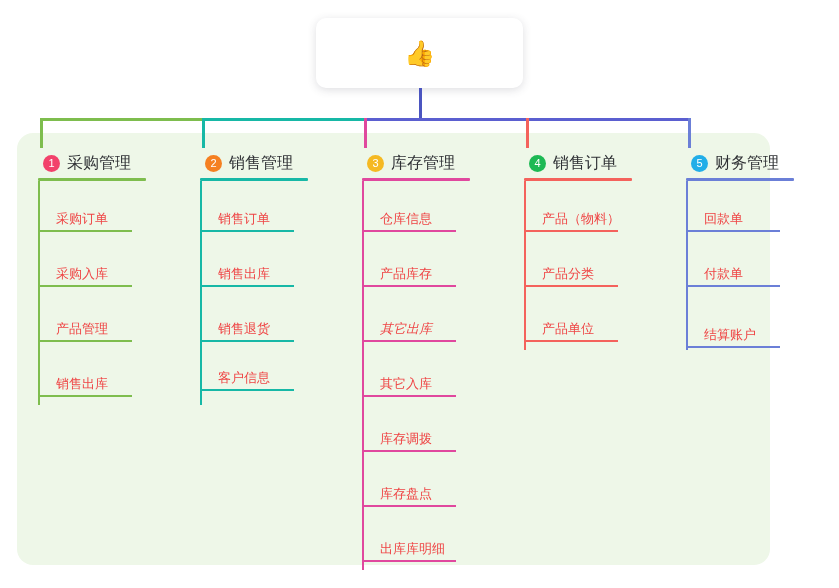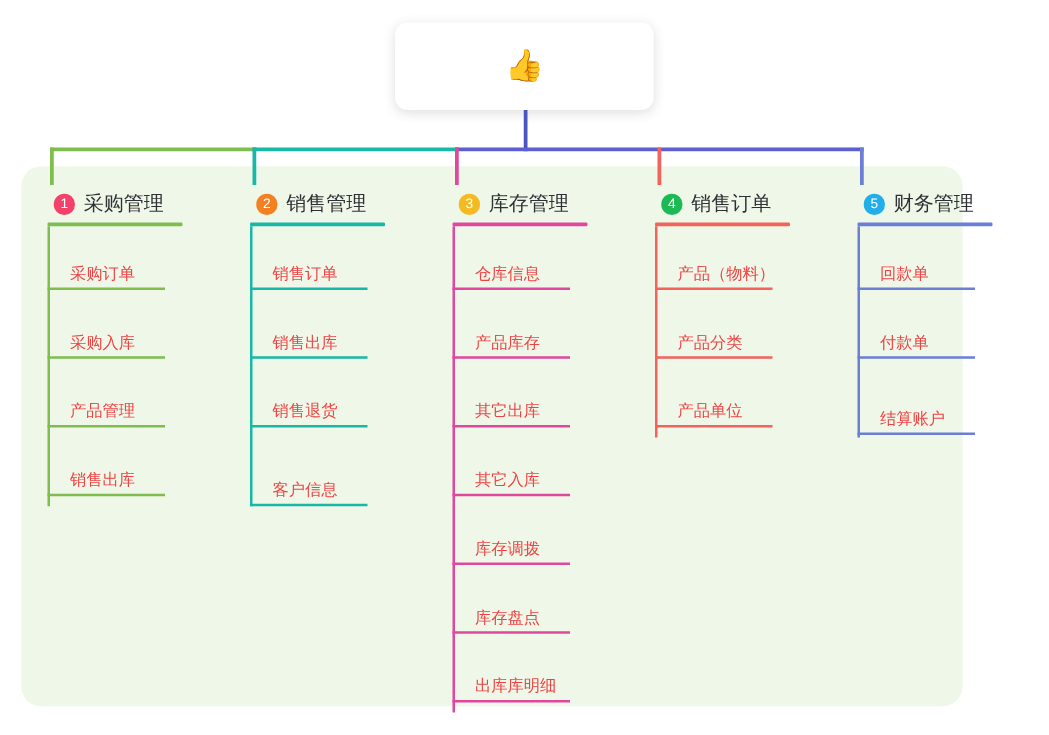--- a/index.html
+++ b/index.html
@@ -191,41 +191,41 @@
           <div class="leaf-underline" style="background: rgb(23, 184, 166);"></div>
         </div>
         <div class="leaf" style="top: 91px; width: 150px;">
           <span class="leaf-label">销售出库</span>
           <div class="leaf-underline" style="background: rgb(23, 184, 166);"></div>
         </div>
         <div class="leaf" style="top: 146px; width: 150px;">
           <span class="leaf-label">销售退货</span>
           <div class="leaf-underline" style="background: rgb(23, 184, 166);"></div>
         </div>
-        <div class="leaf" style="top: 209px; width: 150px;">
+        <div class="leaf" style="top: 195px; width: 150px;">
           <span class="leaf-label">客户信息</span>
           <div class="leaf-underline" style="background: rgb(23, 184, 166);"></div>
         </div>
       </div>
       <div class="column" style="left: 362px;">
         <div class="col-header">
           <span class="badge" style="background: rgb(245, 185, 34);">3</span>
           <span class="col-title">库存管理</span>
         </div>
         <div class="col-underline" style="background: rgb(224, 72, 158);"></div>
         <div class="spine" style="height: 389px; background: rgb(224, 72, 158);"></div>
         <div class="leaf" style="top: 36px; width: 150px; text-align: right;">
           <span class="leaf-label">仓库信息</span>
           <div class="leaf-underline" style="background: rgb(224, 72, 158);"></div>
         </div>
         <div class="leaf" style="top: 91px; width: 150px;">
           <span class="leaf-label">产品库存</span>
           <div class="leaf-underline" style="background: rgb(224, 72, 158);"></div>
         </div>
-        <div class="leaf" style="top: 146px; width: 150px;">
+        <div class="leaf" style="top: 146px; width: 150px; font-style: italic;">
           <span class="leaf-label">其它出库</span>
           <div class="leaf-underline" style="background: rgb(224, 72, 158);"></div>
         </div>
         <div class="leaf" style="top: 201px; width: 150px;">
           <span class="leaf-label">其它入库</span>
           <div class="leaf-underline" style="background: rgb(224, 72, 158);"></div>
         </div>
         <div class="leaf" style="top: 256px; width: 150px;">
           <span class="leaf-label">库存调拨</span>
           <div class="leaf-underline" style="background: rgb(224, 72, 158);"></div>

